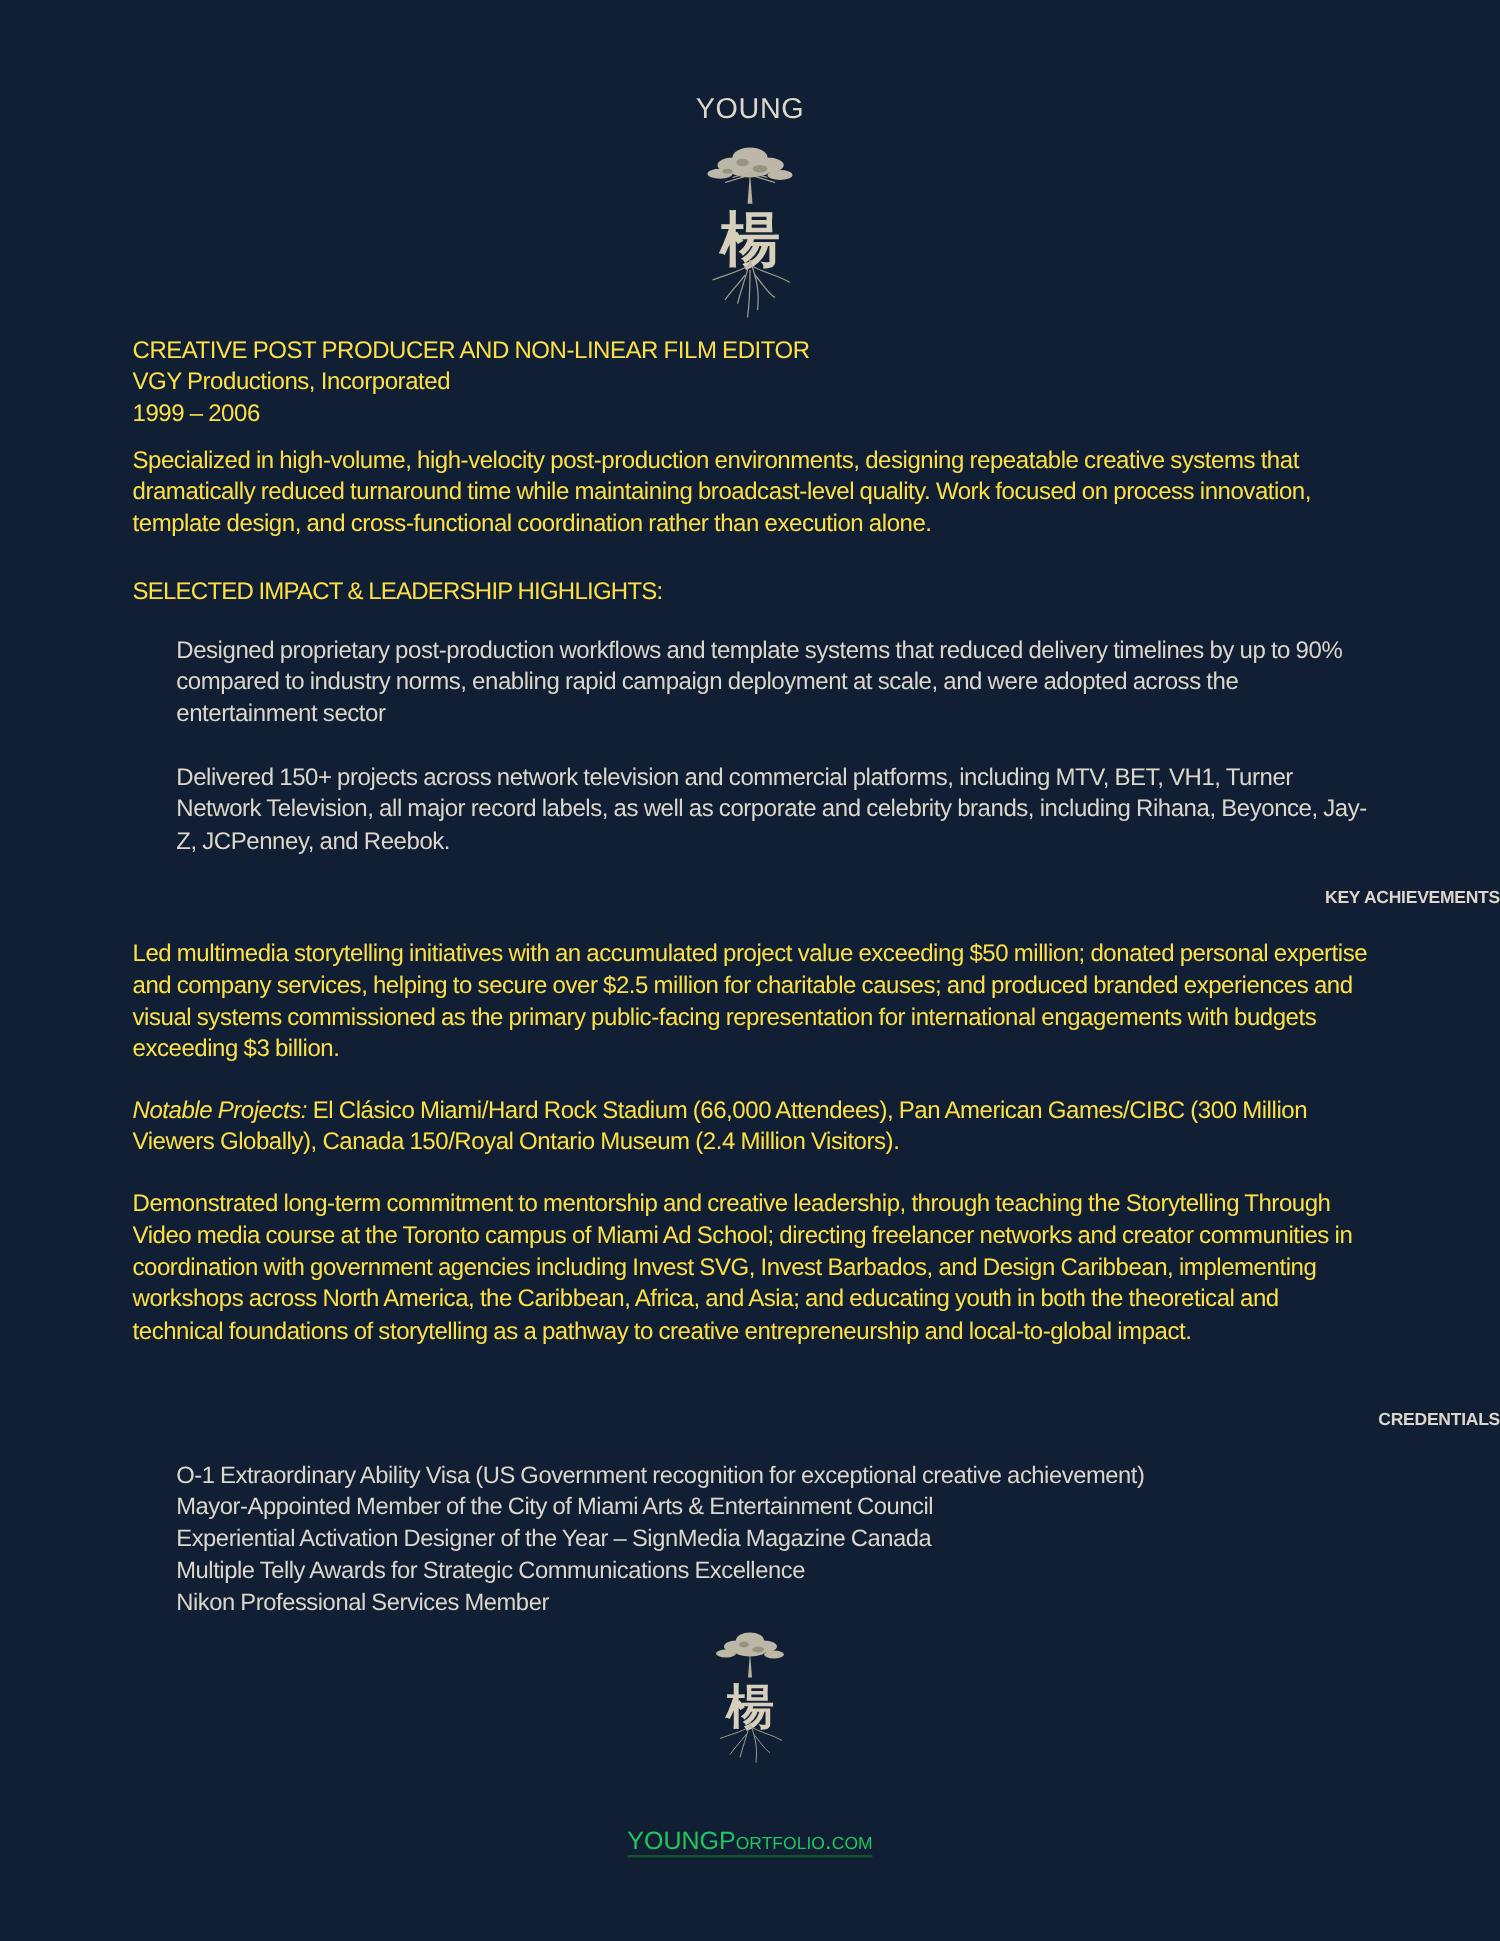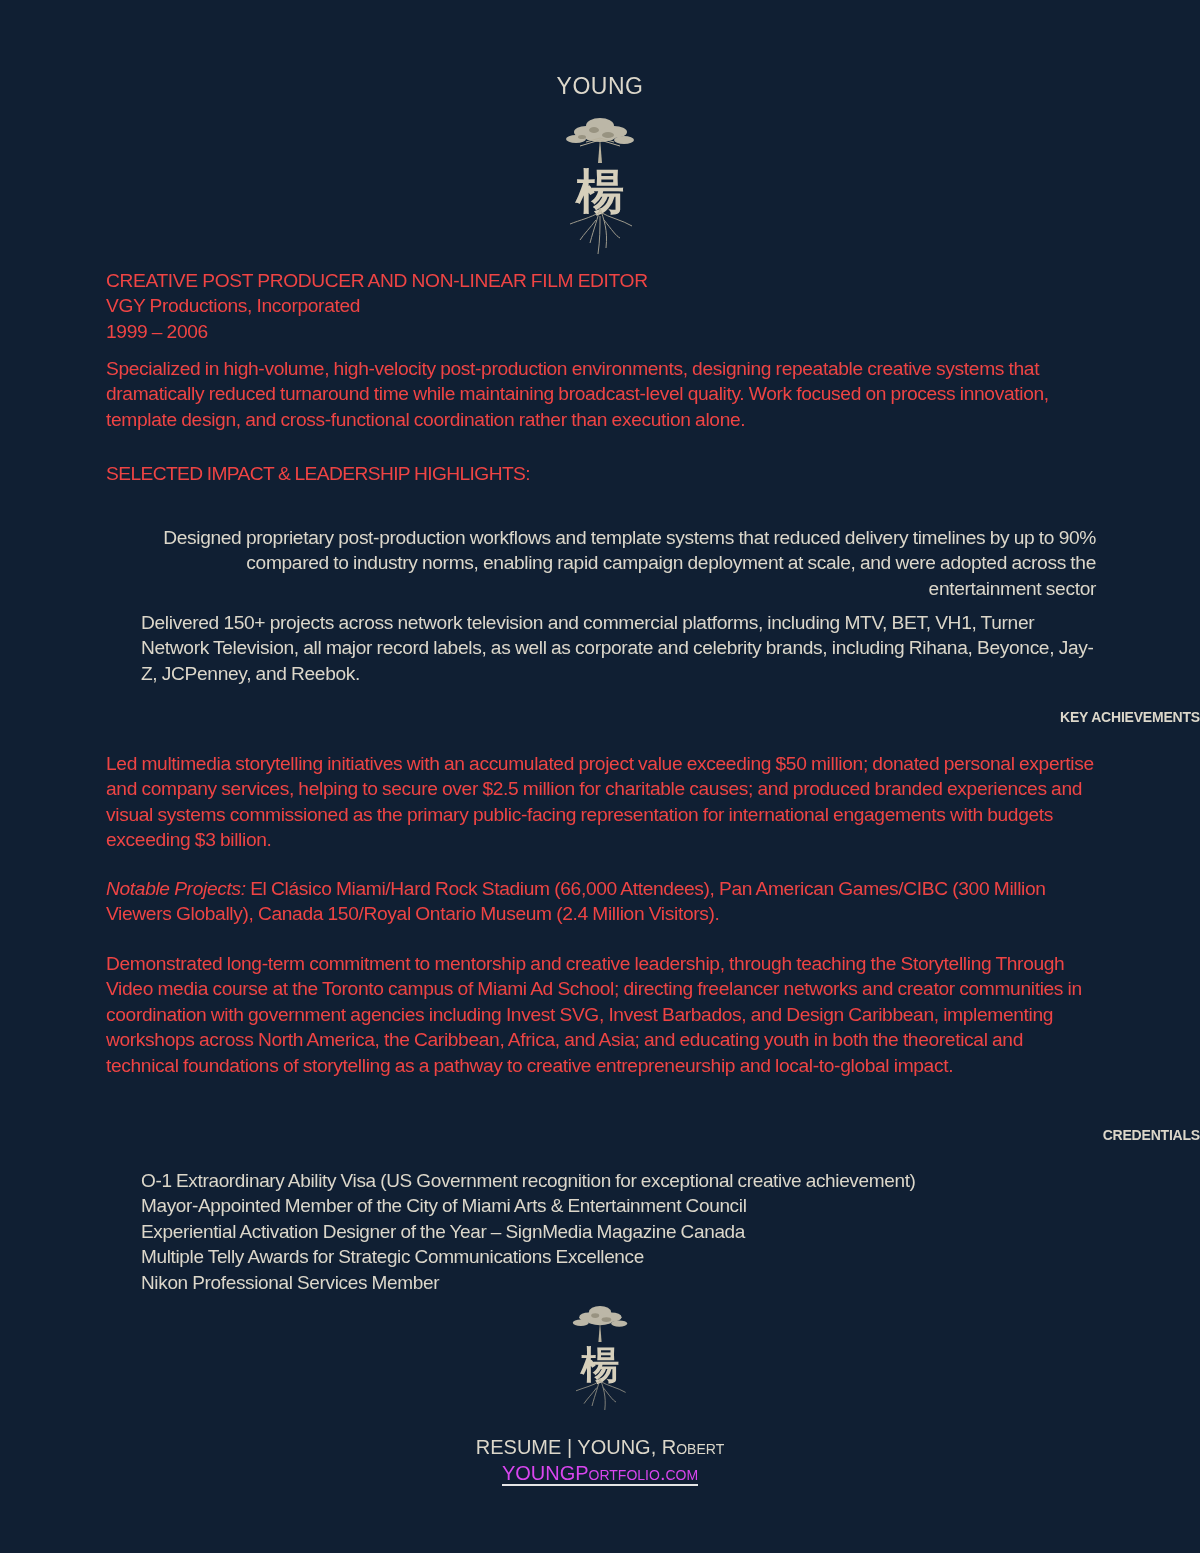--- a/index.html
+++ b/index.html
@@ -38,38 +38,38 @@
     .logo-top { top: 108px; width: 100px; height: 150px; }
     .logo-bottom { top: 1298px; width: 80px; height: 120px; }
     .logo svg { width: 100%; height: 100%; display: block; }
 
     .content {
       position: absolute;
       left: 106px;
       width: 990px;
       font-size: 19.2px;
       line-height: 25.4px;
-      color: #ef4444;
+      color: #fde047;
       letter-spacing: -0.35px;
       word-spacing: -0.5px;
     }
     .role-block { top: 268px; }
     .role-block div { white-space: nowrap; }
     .summary { top: 356px; }
     .highlights-heading { top: 461px; letter-spacing: -0.6px; }
     .highlights {
       position: absolute;
       left: 141px;
       width: 955px;
       font-size: 19.2px;
       line-height: 25.4px;
       letter-spacing: -0.35px;
       word-spacing: -0.5px;
     }
-    .hl-1 { top: 525px; text-align: right; }
+    .hl-1 { top: 508px; }
     .hl-2 { top: 610px; }
     .section-heading {
       position: absolute;
       left: 0; width: 1200px;
       text-align: right;
       font-weight: bold;
       font-size: 14px;
       letter-spacing: -0.2px;
     }
     .sh-key { top: 709px; }
@@ -96,23 +96,23 @@
       position: absolute;
       left: 0; width: 1200px;
       text-align: center;
       font-size: 20px;
       line-height: 26px;
     }
     .footer-line-1 { top: 1434px; }
     .footer-line-2 { top: 1460px; }
     .smallcaps { font-variant: small-caps; }
     .footer a {
-      color: #d946ef;
+      color: #22c55e;
       text-decoration: none;
-      border-bottom: 2px solid #e5e5e5;
+      border-bottom: 2px solid #14532d;
       padding-bottom: 0px;
     }
   </style>
 </head>
 <body>
 
 <div class="page">
 
   <div class="header-name">YOUNG</div>
 
@@ -201,19 +201,18 @@
         <path d="M50 100 C48 110 44 120 40 135"></path>
         <path d="M50 100 C54 112 58 122 56 140"></path>
         <path d="M50 104 C40 110 30 112 20 116"></path>
         <path d="M50 104 C60 110 72 112 82 118"></path>
         <path d="M46 112 C40 120 34 126 30 132"></path>
         <path d="M54 112 C62 122 66 128 70 130"></path>
       </g>
     </svg>
   </div>
 
-  <div class="footer footer-line-1"><span>RESUME</span><span> | </span><span>YOUNG, </span><span class="smallcaps">Robert</span></div>
 
   <div class="footer footer-line-2">
     <a><span>YOUNG</span><span class="smallcaps">Portfolio.com</span></a>
   </div>
 
 </div>
 
 </body></html>

